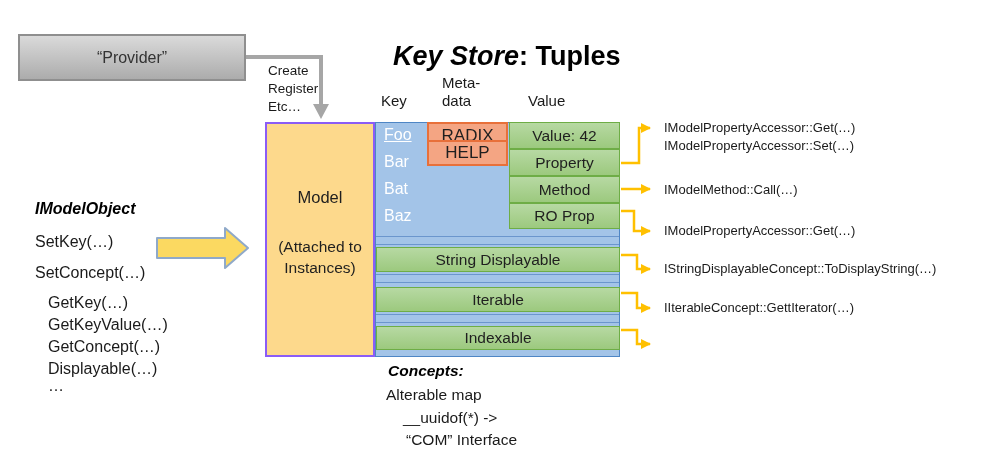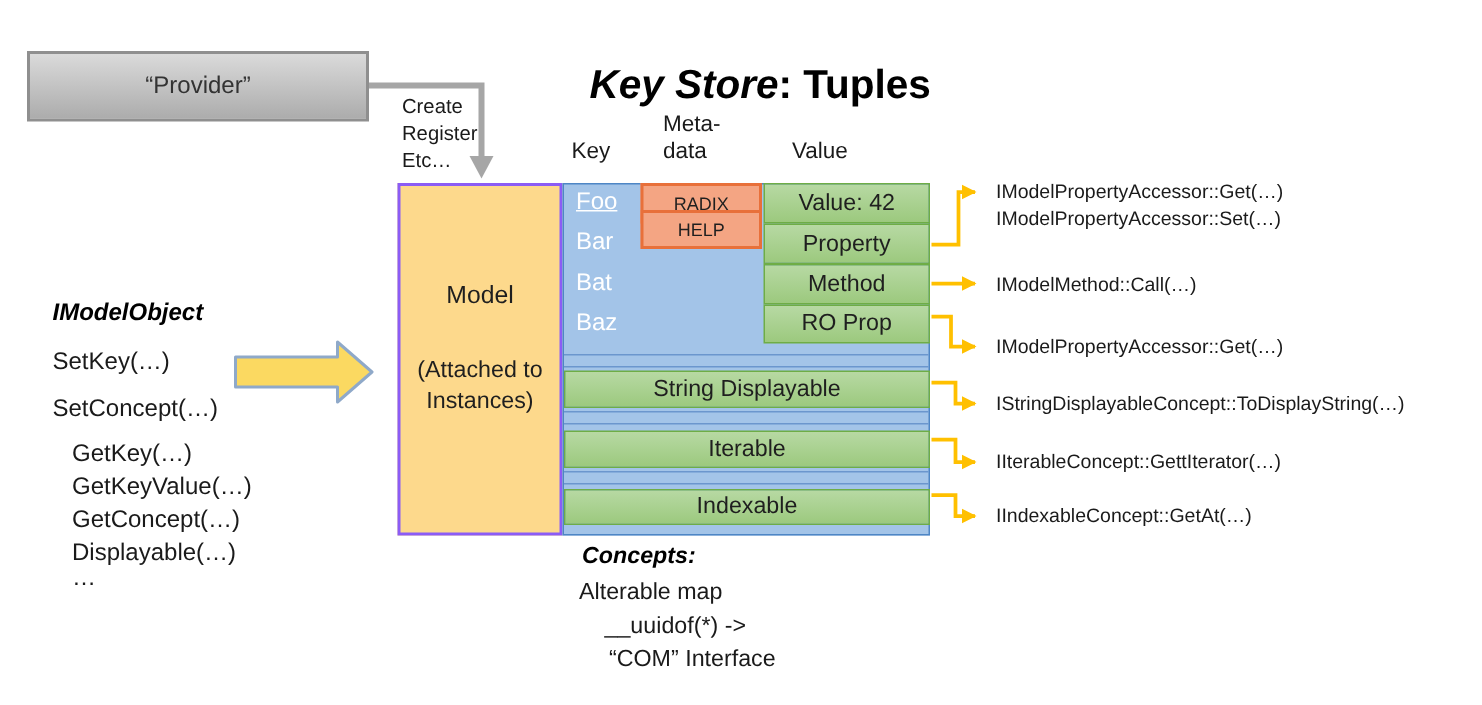--- a/index.html
+++ b/index.html
@@ -36,21 +36,21 @@
   .keylbl{color:#ffffff;font-size:16px;z-index:10;}
   .k0{left:384px;top:126px;text-decoration:underline;} .k1{left:384px;top:153px;}
   .k2{left:384px;top:180px;} .k3{left:384px;top:207px;}
   .strip{left:376px;width:243px;height:9px;border-top:1.5px solid #6b96cd;
          border-bottom:1.5px solid #6b96cd;box-sizing:border-box;z-index:6;}
   .s0{top:236px;} .s1{top:274px;} .s2{top:314px;}
 
   
   .meta-cell{left:427px;width:81px;background:#f4a583;border:2px solid #e8703a;
              box-sizing:border-box;display:flex;align-items:center;justify-content:center;
-             font-size:12px;color:#1f1f1f;z-index:10;}
+             font-size:17px;color:#1f1f1f;z-index:10;}
   .meta0{top:122px;height:27px;} .meta1{top:140px;height:26px;}
 
   
   .gcell{background:linear-gradient(#b7d9a3,#9cc97e);border:1.5px solid #6ead46;
          box-sizing:border-box;display:flex;align-items:center;justify-content:center;
          font-size:15.5px;color:#1f1f1f;z-index:10;}
   .v0{left:509px;top:122px;width:111px;height:27px;}
   .v1{left:509px;top:149px;width:111px;height:27px;}
   .v2{left:509px;top:176px;width:111px;height:27px;}
   .v3{left:509px;top:203px;width:111px;height:26px;}
@@ -155,20 +155,19 @@
   <div class="abs mline m6">…</div>
 
   <div class="abs api a0">
     <div>IModelPropertyAccessor::Get(…)</div>
     <div>IModelPropertyAccessor::Set(…)</div>
   </div>
   <div class="abs api a1">IModelMethod::Call(…)</div>
   <div class="abs api a2">IModelPropertyAccessor::Get(…)</div>
   <div class="abs api a3">IStringDisplayableConcept::ToDisplayString(…)</div>
   <div class="abs api a4">IIterableConcept::GettIterator(…)</div>
-  <div class="abs api a5">IIndexableConcept::GetAt(…)</div>
 
   <div class="abs concepts-head">Concepts:</div>
   <div class="abs cn cn0">Alterable map</div>
   <div class="abs cn cn1">__uuidof(*) -&gt;</div>
   <div class="abs cn cn2">“COM” Interface</div>
 
 </div>
 
 </body></html>

